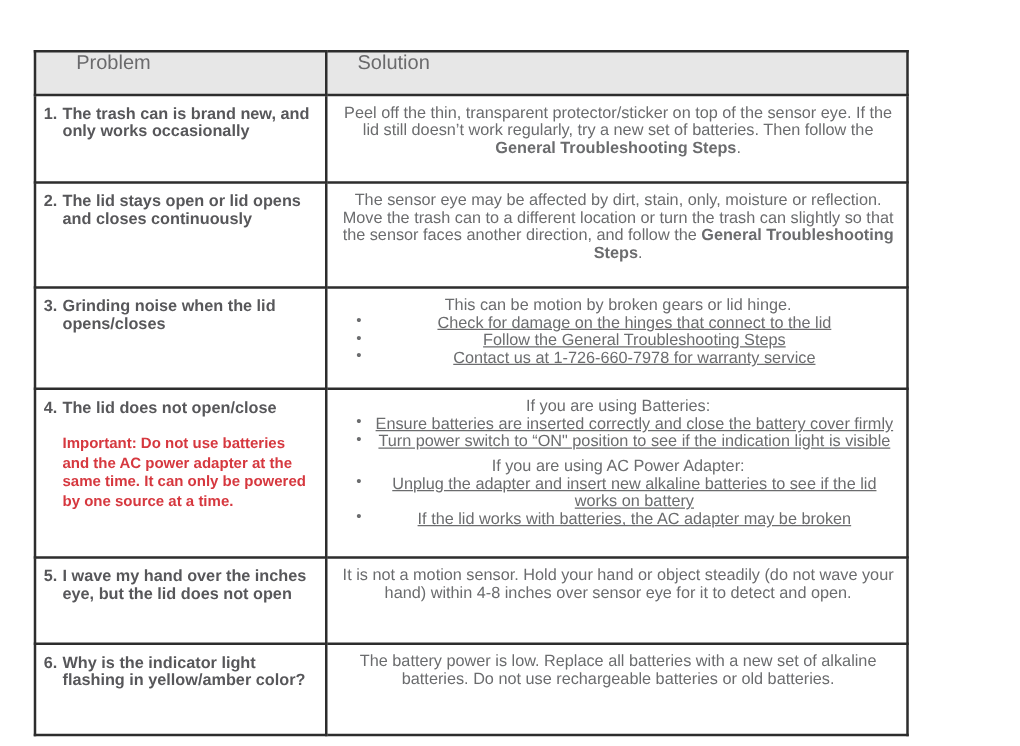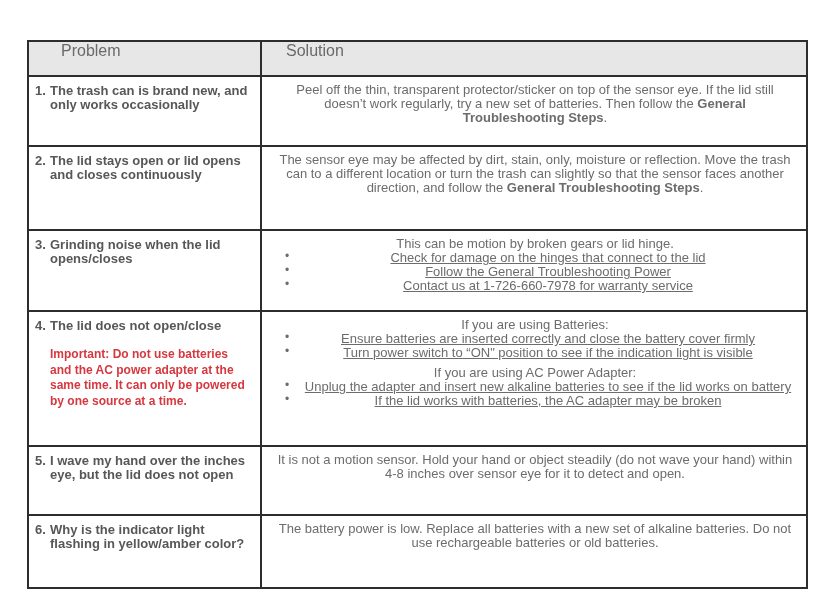--- a/index.html
+++ b/index.html
@@ -9,21 +9,21 @@
     --problem-text:#57575a;
     --solution-text:#6b6c6e;
     --note-text:#d6383f;
   }
   html,body{margin:0;padding:0;background:#ffffff;}
   body{
     width:816px;height:597px;position:relative;overflow:hidden;
     font-family:"Liberation Sans","DejaVu Sans",sans-serif;
   }
   .doc-table{
-    position:absolute;left:27px;top:40px;width:781px;
+    position:absolute;left:27px;top:40px;width:700px;
     border-collapse:collapse;table-layout:fixed;
   }
   .doc-table th,.doc-table td{
     border:2px solid var(--border);
     vertical-align:top;
     padding:0;
   }
   thead th{
     background:var(--header-bg);
     height:33px;
@@ -111,21 +111,21 @@
         <td class="prob-cell">
           <div class="prob-line">
             <span class="prob-num">3.</span>
             <div class="prob-text">Grinding noise when the lid opens/closes</div>
           </div>
         </td>
         <td class="sol-cell">
           <p><span>This can be motion by broken gears or lid hinge.</span></p>
           <ul>
             <li>Check for damage on the hinges that connect to the lid</li>
-            <li>Follow the General Troubleshooting Power</li>
+            <li>Follow the General Troubleshooting Steps</li>
             <li>Contact us at 1-726-660-7978 for warranty service</li>
           </ul>
         </td>
       </tr>
       <tr>
         <td class="prob-cell">
           <div class="prob-line">
             <span class="prob-num">4.</span>
             <div class="prob-text">The lid does not open/close</div>
           </div>

